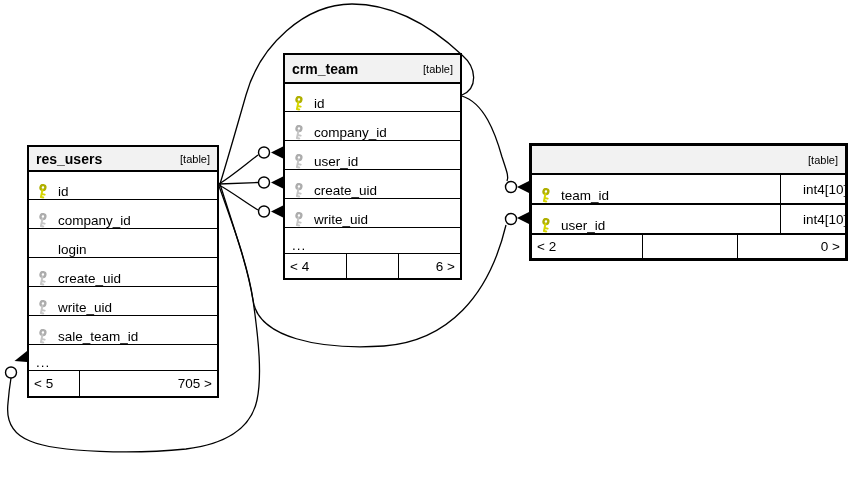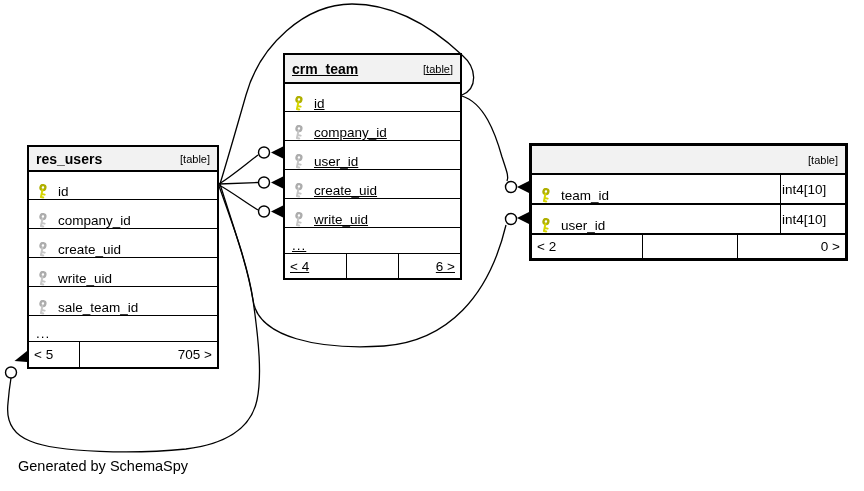--- a/index.html
+++ b/index.html
@@ -12,21 +12,21 @@
   .tbl-header{display:flex;align-items:center;background:#f2f2f2;padding:0 7px;box-sizing:border-box;}
   .tbl-name{font-weight:bold;font-size:14px;}
   .tbl-badge{margin-left:auto;font-size:11px;}
   .row{display:flex;align-items:flex-end;border-top:1px solid #000;box-sizing:border-box;font-size:13.5px;}
   .focus .row{border-top-width:2px;}
   .keyicon{width:13px;height:15px;margin:0 9px 0 7px;flex:0 0 13px;}
   .nokey{padding-left:29px;}
   .ellipsis-row{padding-left:7px;letter-spacing:1px;}
   .colname{white-space:nowrap;}
   .typecell{margin-left:auto;border-left:1px solid #000;align-self:stretch;display:flex;align-items:center;
-            padding-left:1px;box-sizing:border-box;font-size:13.5px;}
+            padding-left:22px;box-sizing:border-box;font-size:13.5px;}
   .tfoot{display:flex;border-top:1px solid #000;box-sizing:border-box;font-size:13.5px;align-items:stretch;}
   .focus .tfoot{border-top-width:2px;}
   .fcell{display:flex;align-items:center;box-sizing:border-box;padding:0 5px;}
   .fcell.mid{border-left:1px solid #000;justify-content:center;}
   .fcell.right{border-left:1px solid #000;justify-content:flex-end;}
   #rel-svg{position:absolute;left:0;top:0;pointer-events:none;}
   #generator-note{position:absolute;left:18px;top:458px;font-size:14.5px;}
   .relpath{fill:none;stroke:#000;stroke-width:1.3px;}
   .cardcircle{fill:#fff;stroke:#000;stroke-width:1.4px;}
   .fkarrow{fill:#000;stroke:none;}
@@ -85,20 +85,23 @@
     </div>
     <div class="row" style="height:29px;">
       <svg class="keysvg keyicon fk" viewBox="0 0 13 15">
           <g transform="rotate(12 6 7)">
             <circle class="kstroke kring" cx="6.2" cy="3.4" r="2.4" stroke-width="2.4"></circle>
             <path class="kstroke" d="M6.2,5.8 L6.2,13.2 M6.2,10 L9.4,10 M6.2,13 L8.6,13" stroke-width="2"></path>
           </g>
         </svg>
       <span class="colname">company_id</span>
     </div>
+    <div class="row nokey" style="height:29px;">
+      <span class="colname">login</span>
+    </div>
     <div class="row" style="height:29px;">
       <svg class="keysvg keyicon fk" viewBox="0 0 13 15">
           <g transform="rotate(12 6 7)">
             <circle class="kstroke kring" cx="6.2" cy="3.4" r="2.4" stroke-width="2.4"></circle>
             <path class="kstroke" d="M6.2,5.8 L6.2,13.2 M6.2,10 L9.4,10 M6.2,13 L8.6,13" stroke-width="2"></path>
           </g>
         </svg>
       <span class="colname">create_uid</span>
     </div>
     <div class="row" style="height:29px;">
@@ -121,21 +124,21 @@
     </div>
     <div class="row ellipsis-row" style="height:26px;">
       <span>...</span>
     </div>
     <div class="tfoot" style="height:26px;">
       <span class="fcell" style="width:50px;">&lt; 5</span>
       <span class="fcell right" style="flex:1;">705 &gt;</span>
     </div>
   </div>
 
-  <div class="tbl" style="left:283px;top:53px;width:179px;text-decoration:underline;">
+  <div class="tbl" style="left:283px;top:53px;width:179px;">
     <div class="tbl-header" style="height:27px;">
       <span class="tbl-name">crm_team</span>
       <span class="tbl-badge">[table]</span>
     </div>
     <div class="row" style="height:29px;border-top-width:2px;">
       <svg class="keysvg keyicon pk" viewBox="0 0 13 15">
           <g transform="rotate(12 6 7)">
             <circle class="kstroke kring" cx="6.2" cy="3.4" r="2.4" stroke-width="2.4"></circle>
             <path class="kstroke" d="M6.2,5.8 L6.2,13.2 M6.2,10 L9.4,10 M6.2,13 L8.6,13" stroke-width="2"></path>
           </g>
@@ -212,14 +215,13 @@
       <span class="colname">user_id</span>
       <span class="typecell" style="width:65px;">int4[10]</span>
     </div>
     <div class="tfoot" style="height:25px;">
       <span class="fcell" style="width:110px;">&lt; 2</span>
       <span class="fcell mid" style="width:95px;"></span>
       <span class="fcell right" style="flex:1;">0 &gt;</span>
     </div>
   </div>
 
-  <div id="generator-note">Generated by SchemaSpy</div>
 </div>
 
 </body></html>

